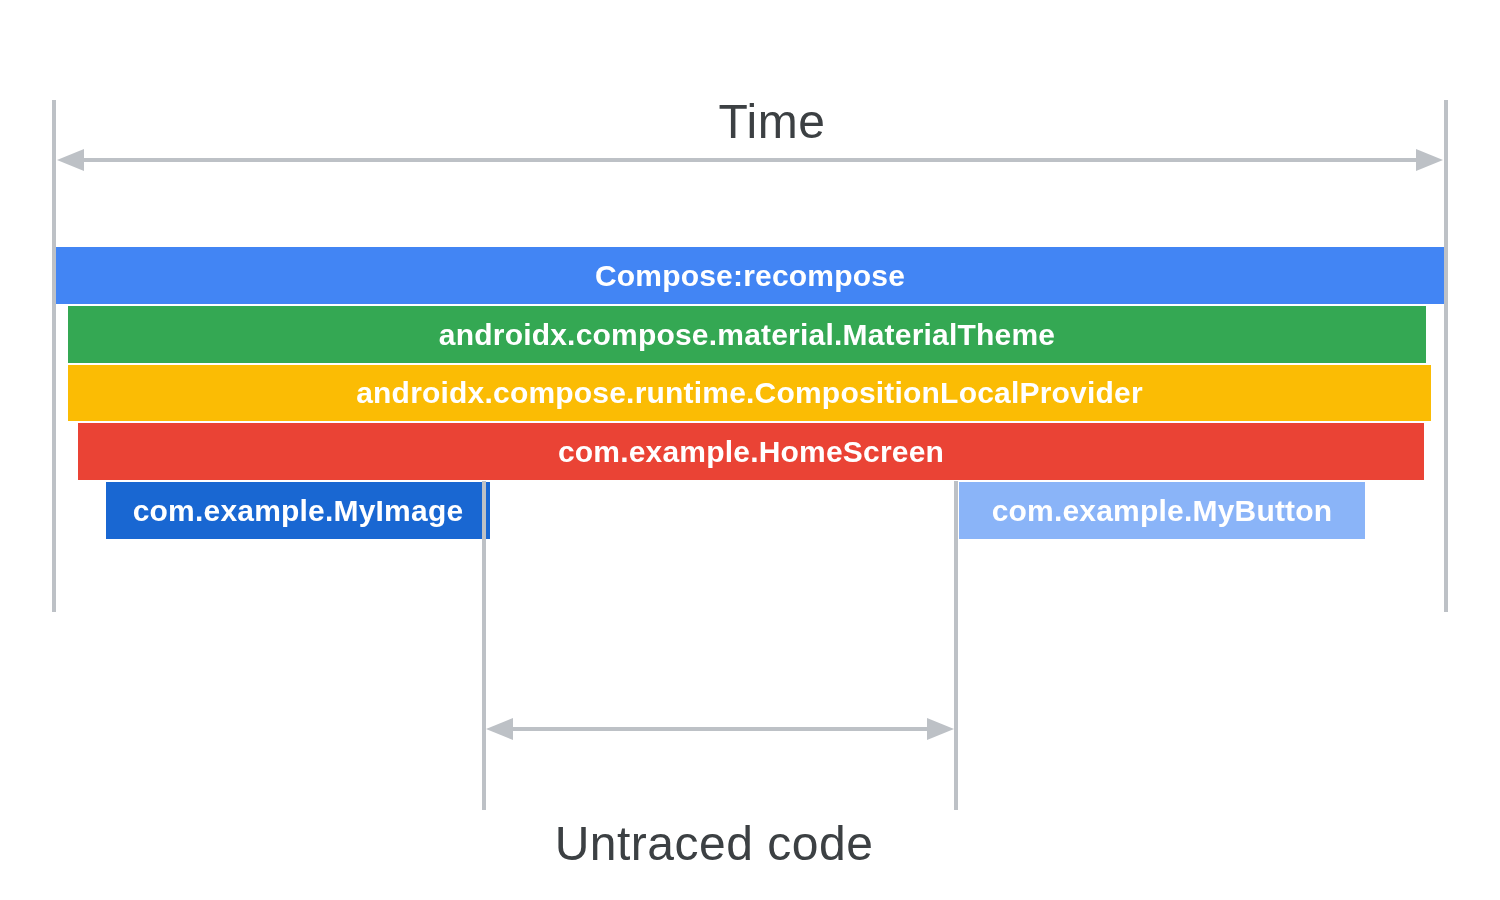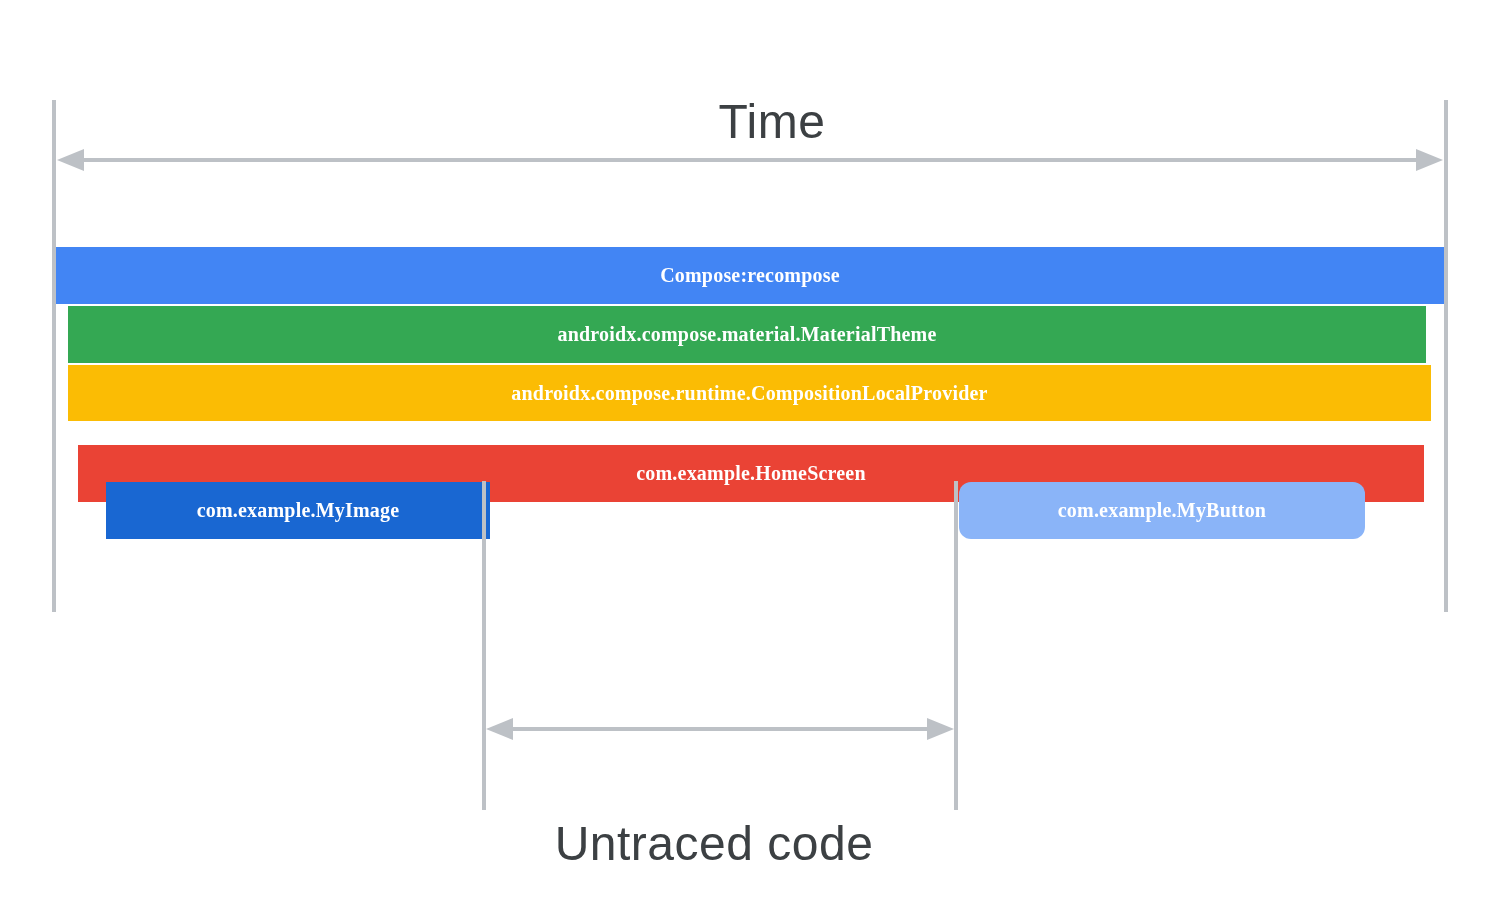--- a/index.html
+++ b/index.html
@@ -63,25 +63,24 @@
   .caption.time { left: 56px; width: 1388px; top: 94px; }
   .caption.untraced { left: 482px; width: 420px; top: 792px; margin-top: 24px; }
 
   
   .bar {
     position: absolute;
     display: flex;
     align-items: center;
     justify-content: center;
     color: var(--bar_text, #FFFFFF);
-    font-size: 20px;
+    font-size: 30px;
     font-weight: 700;
     white-space: nowrap;
     letter-spacing: 0.2px;
-    font-family: Liberation Serif, serif;
   }
   .bar.recompose   { left: 56px; width: 1388px; top: 247px; height: 57px; }
   .bar.material    { left: 68px; width: 1358px; top: 306px; height: 57px; }
   .bar.provider    { left: 68px; width: 1363px; top: 365px; height: 56px; }
   .bar.homescreen  { left: 78px; width: 1346px; top: 423px; height: 57px; }
   .bar.myimage     { left: 98px; width: 384px;  top: 482px; height: 57px; }
   .bar.mybutton    { left: 959px; width: 406px; top: 482px; height: 57px; }
 </style>
 </head>
 <body>
@@ -97,27 +96,27 @@
 
   <div class="bar recompose" style="background-color: rgb(66, 133, 244);">
     <span>Compose:recompose</span>
   </div>
   <div class="bar material" style="background-color: rgb(52, 168, 83);">
     <span>androidx.compose.material.MaterialTheme</span>
   </div>
   <div class="bar provider" style="background-color: rgb(251, 188, 4);">
     <span>androidx.compose.runtime.CompositionLocalProvider</span>
   </div>
-  <div class="bar homescreen" style="background-color: rgb(234, 67, 53); margin-top: 22px;">
+  <div class="bar homescreen" style="background-color: rgb(234, 67, 53);">
     <span>com.example.HomeScreen</span>
   </div>
   <div class="bar myimage" style="background-color: rgb(25, 103, 210); margin-left: 8px;">
     <span>com.example.MyImage</span>
   </div>
-  <div class="bar mybutton" style="background-color: rgb(138, 180, 248); border-radius: 12px;">
+  <div class="bar mybutton" style="background-color: rgb(138, 180, 248);">
     <span>com.example.MyButton</span>
   </div>
 
   <div class="vline untraced-left"></div>
   <div class="vline untraced-right"></div>
   <div class="hshaft untraced-shaft"></div>
   <div class="head point-left untraced-head-left"></div>
   <div class="head point-right untraced-head-right"></div>
   <div class="caption untraced">Untraced code</div>
 

